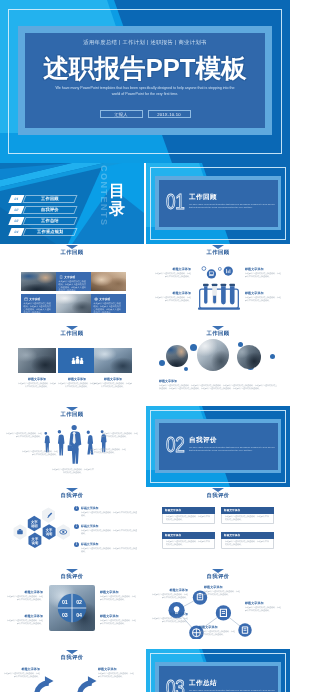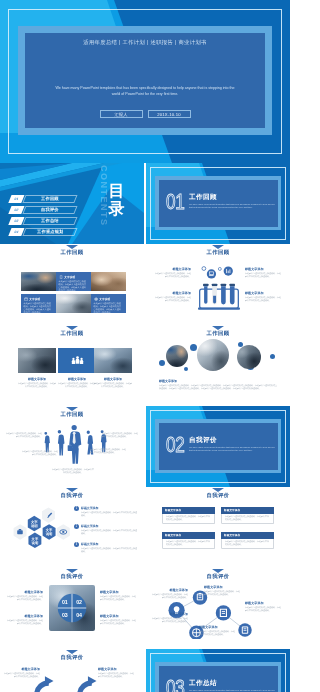--- a/index.html
+++ b/index.html
@@ -121,38 +121,39 @@
 
 
 .s2{background:#0a73bb}
 .s2 .bg1{position:absolute;inset:0;background:#0a9ee7;clip-path:polygon(104px 0,144px 0,144px 81px,68px 81px)}
 .s2 .bg2{position:absolute;inset:0;background:#20b0ef;clip-path:polygon(72px 0,104px 0,0 24px,0 17px)}
 .s2 .bg3{position:absolute;inset:0;background:#1099de;clip-path:polygon(104px 0,122px 0,0 28px,0 24px)}
 .s2 .bg4{position:absolute;inset:0;background:#0c85d1;clip-path:polygon(0 6px,72px 0,0 17px)}
 .s2 .bg5{position:absolute;inset:0;background:#0a6aaf;clip-path:polygon(0 44px,56px 81px,0 81px)}
 .s2 .bg6{position:absolute;inset:0;background:#0d7ec9;clip-path:polygon(111px 24px,144px 50px,144px 81px,72px 81px)}
 .s2 .cn{position:absolute;left:99px;top:2px;font-size:9px;color:rgba(255,255,255,.26);letter-spacing:1.5px;writing-mode:vertical-rl;font-weight:bold;line-height:9px}
-.s2 .ml{position:absolute;left:108px;top:19px;color:#fff;font-size:16px;font-weight:900;line-height:18px;width:17px;text-align:center;word-break:break-all}
+.s2 .ml{position:absolute;left:108px;top:19px;color:#fff;font-size:16px;font-weight:900;line-height:18px;width:17px;text-align:right;word-break:break-all}
 .s2 .item{position:absolute;left:10px;height:7.5px;width:66px}
 .s2 .num{position:absolute;left:0;top:0;width:13px;height:7.5px;background:#fff;transform:skewX(-22deg);display:flex;align-items:center;justify-content:center;color:#2a7fc4;font-size:3.4px;font-weight:bold}
 .s2 .lbl{position:absolute;left:14px;top:0;width:52px;height:7.5px;border:.5px solid rgba(255,255,255,.5);transform:skewX(-22deg);display:flex;align-items:center;justify-content:center}
 .s2 .lbl span{transform:skewX(22deg);color:#fff;font-size:4.2px;font-weight:bold;letter-spacing:.2px}
 </style>
 </head>
 <body>
 
 <div class="page">
 
  <div class="cover">
   <div class="cv-lt"></div>
   <div class="cv-lt2"></div>
   <div class="cv-frame"></div>
   <div class="cv-in-outer"></div>
   <div class="cv-in"></div>
   <div class="cv-tag">适用年度总结 | 工作计划 | 述职报告 | 商业计划书</div>
+  <div class="cv-title">述职报告PPT模板</div>
   <div class="cv-sub">We have many PowerPoint templates that has been specifically designed to help anyone that is stepping into the world of PowerPoint for the very first time.</div>
   <div class="cv-btns">
    <div class="cv-btn">汇报人</div>
    <div class="cv-btn">201X.10.10</div>
   </div>
  </div>
 
  <div class="grid">
   <div class="row">
    <div class="sl s2">

